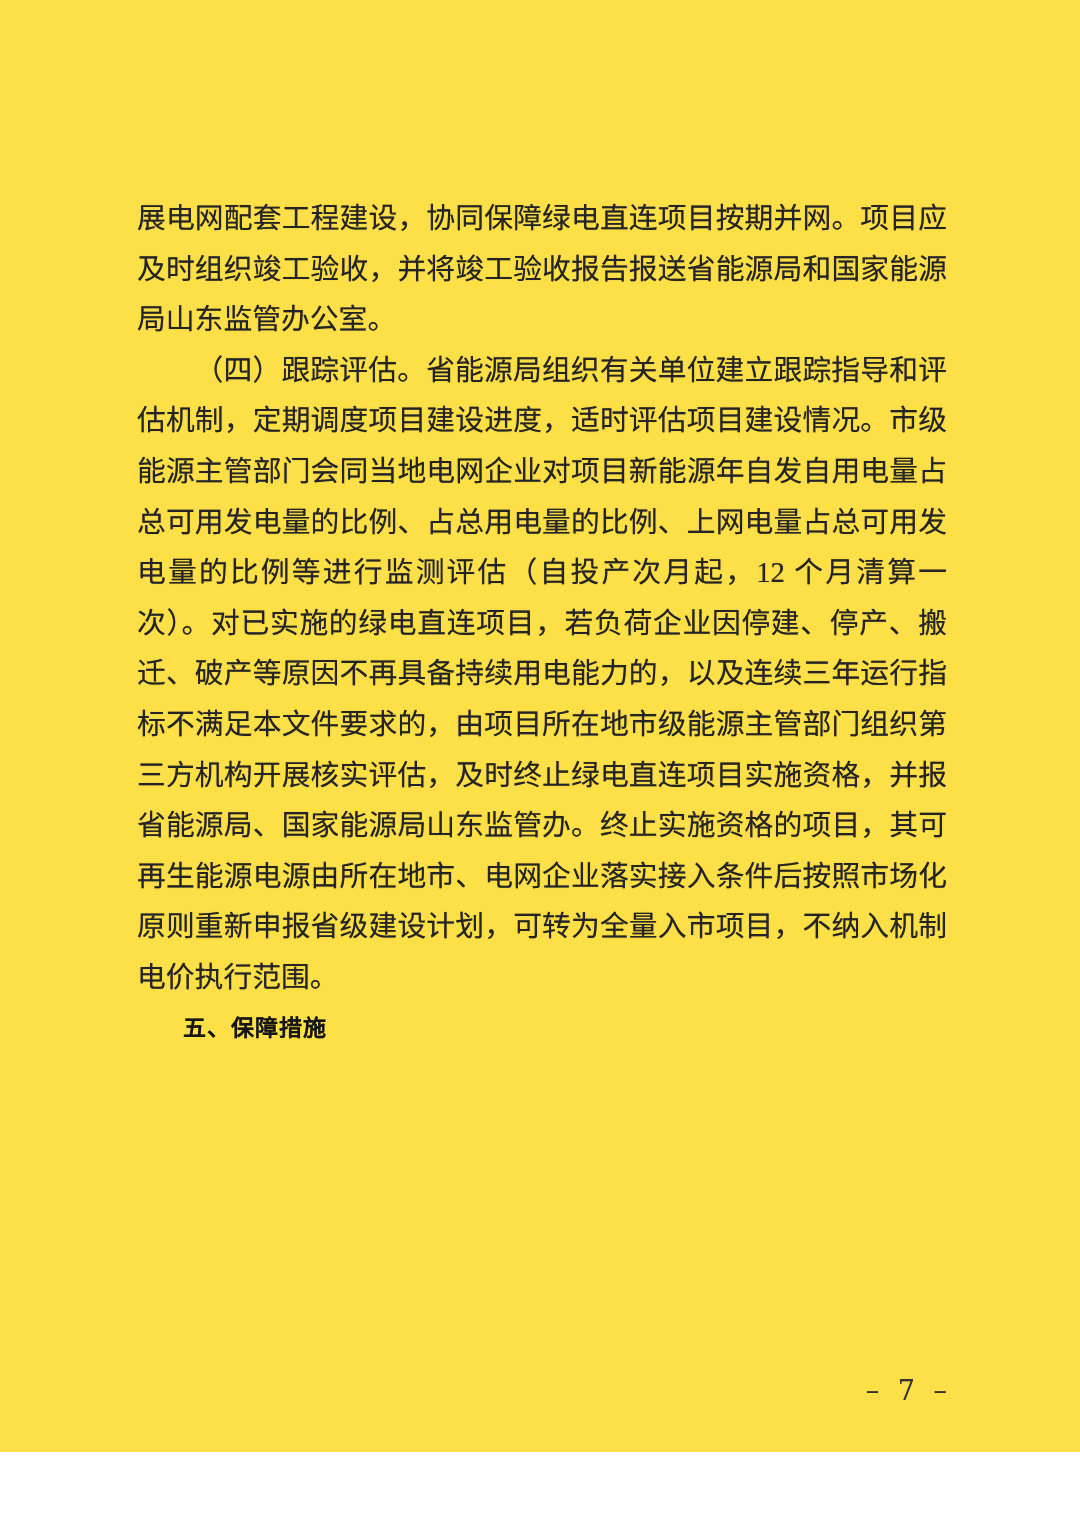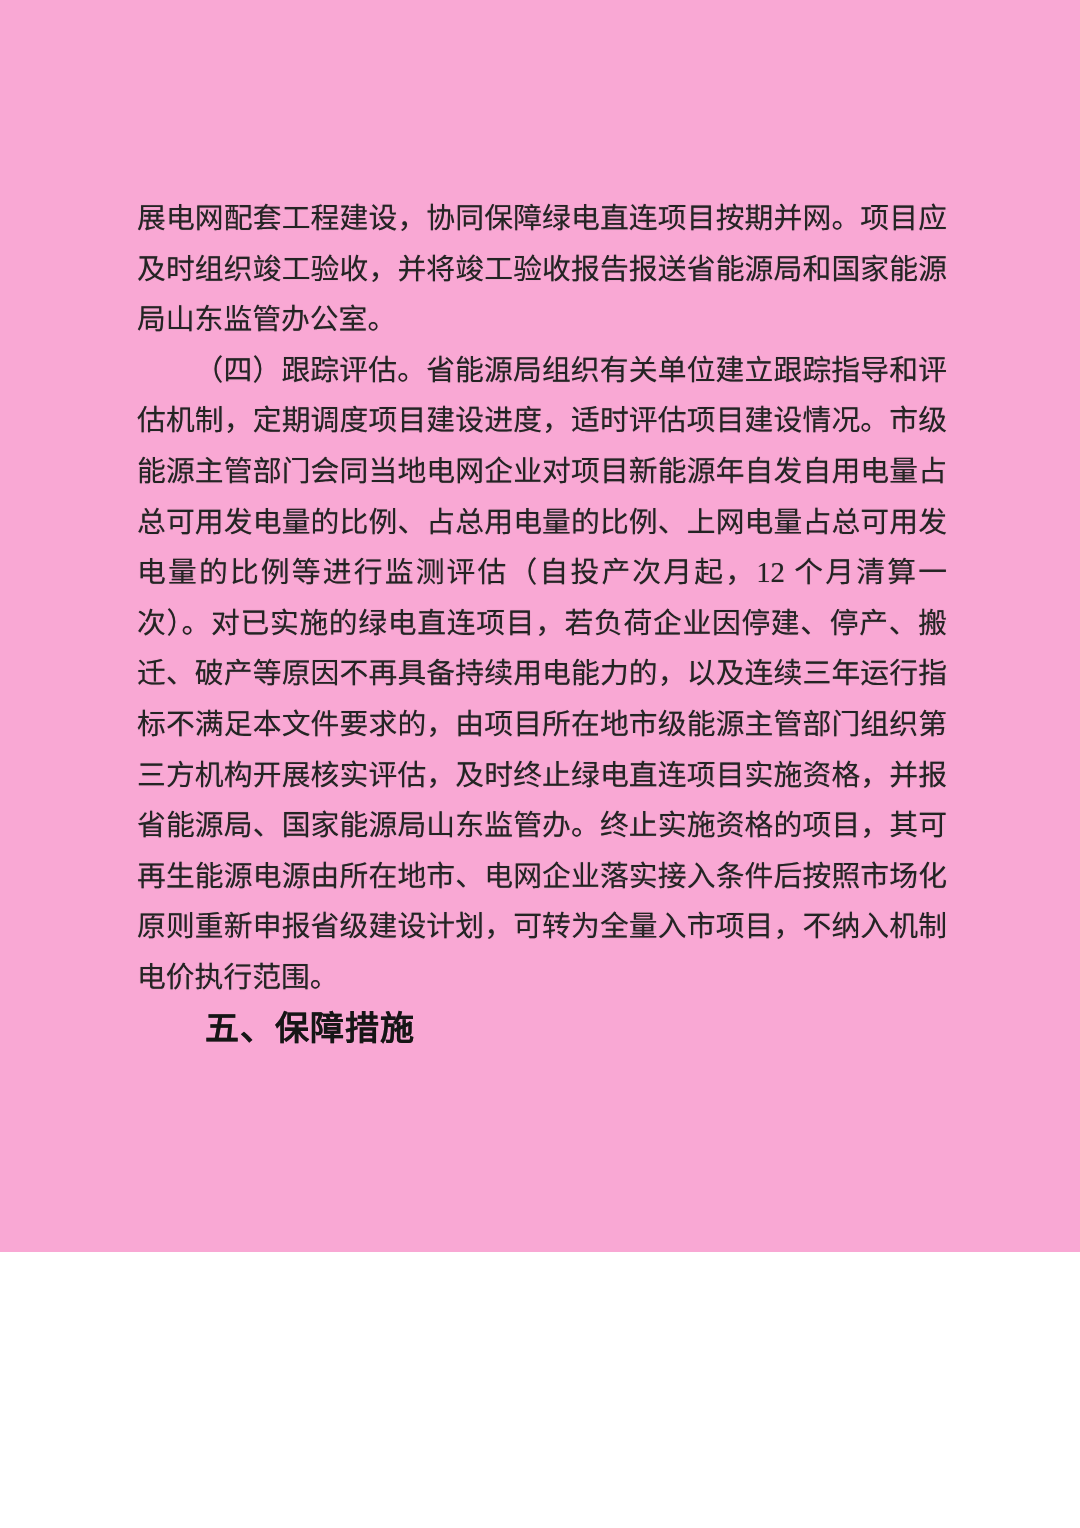--- a/index.html
+++ b/index.html
@@ -3,22 +3,22 @@
 <meta charset="utf-8">
 <style>
   html, body {
     margin: 0;
     padding: 0;
     background: #ffffff;
   }
   .page {
     position: relative;
     width: 1080px;
-    height: 1252px;
-    background: #f9a8d4;
+    height: 1452px;
+    background: #fde047;
     overflow: hidden;
   }
   .body-text {
     position: absolute;
     left: 137px;
     top: 193px;
     width: 810px;
     font-family: "Liberation Serif", "DejaVu Serif", serif;
     font-size: 28.8px;
     line-height: 50.6px;
@@ -33,21 +33,21 @@
     text-indent: 2em;
   }
   .para.no-indent {
     text-indent: 0;
   }
   .section-heading {
     margin: 0;
     text-indent: 2em;
     font-family: "Liberation Sans", "DejaVu Sans", sans-serif;
     font-weight: 700;
-    font-size: 34px;
+    font-size: 23px;
     line-height: 50.6px;
     color: #161616;
     letter-spacing: 1px;
     text-shadow: 0 0 0.5px rgba(20, 20, 20, 0.6);
   }
   .page-number {
     position: absolute;
     top: 1376px;
     right: 128px;
     font-family: "DejaVu Serif", "Liberation Serif", serif;

